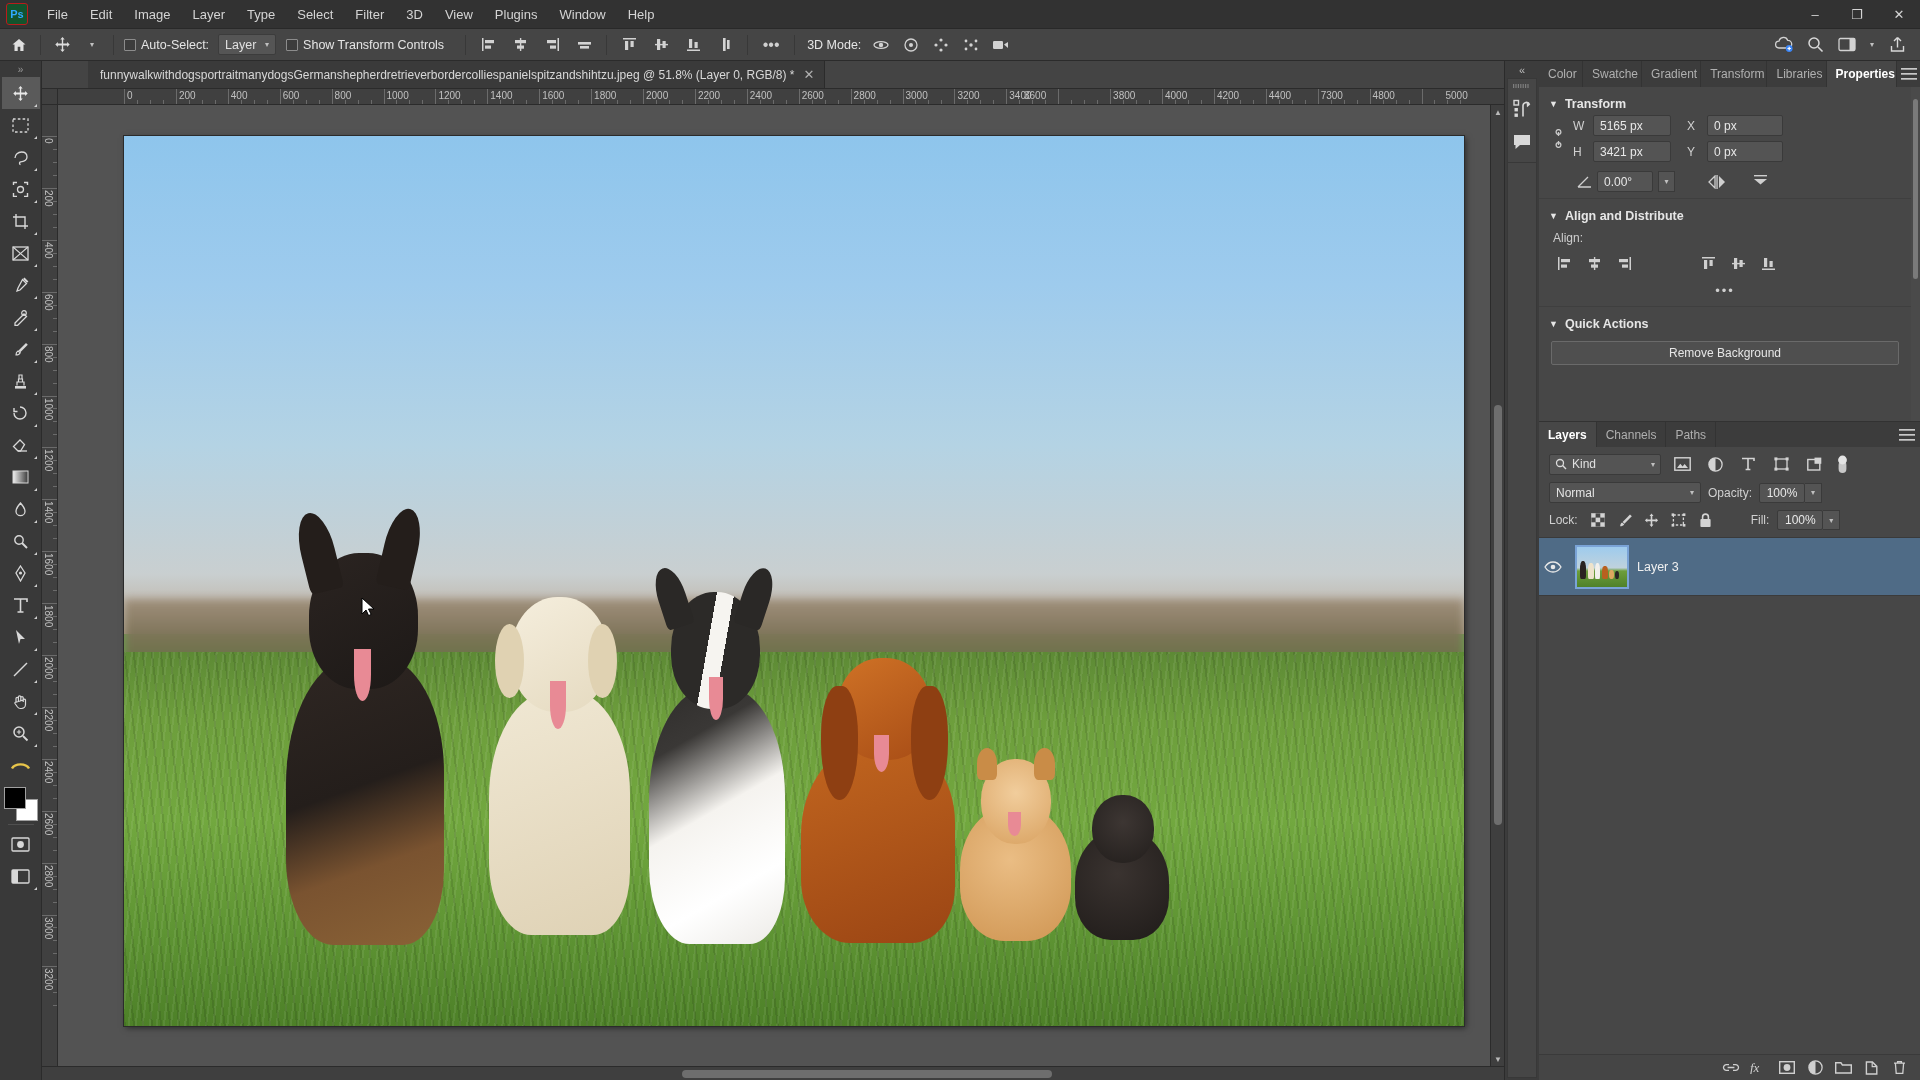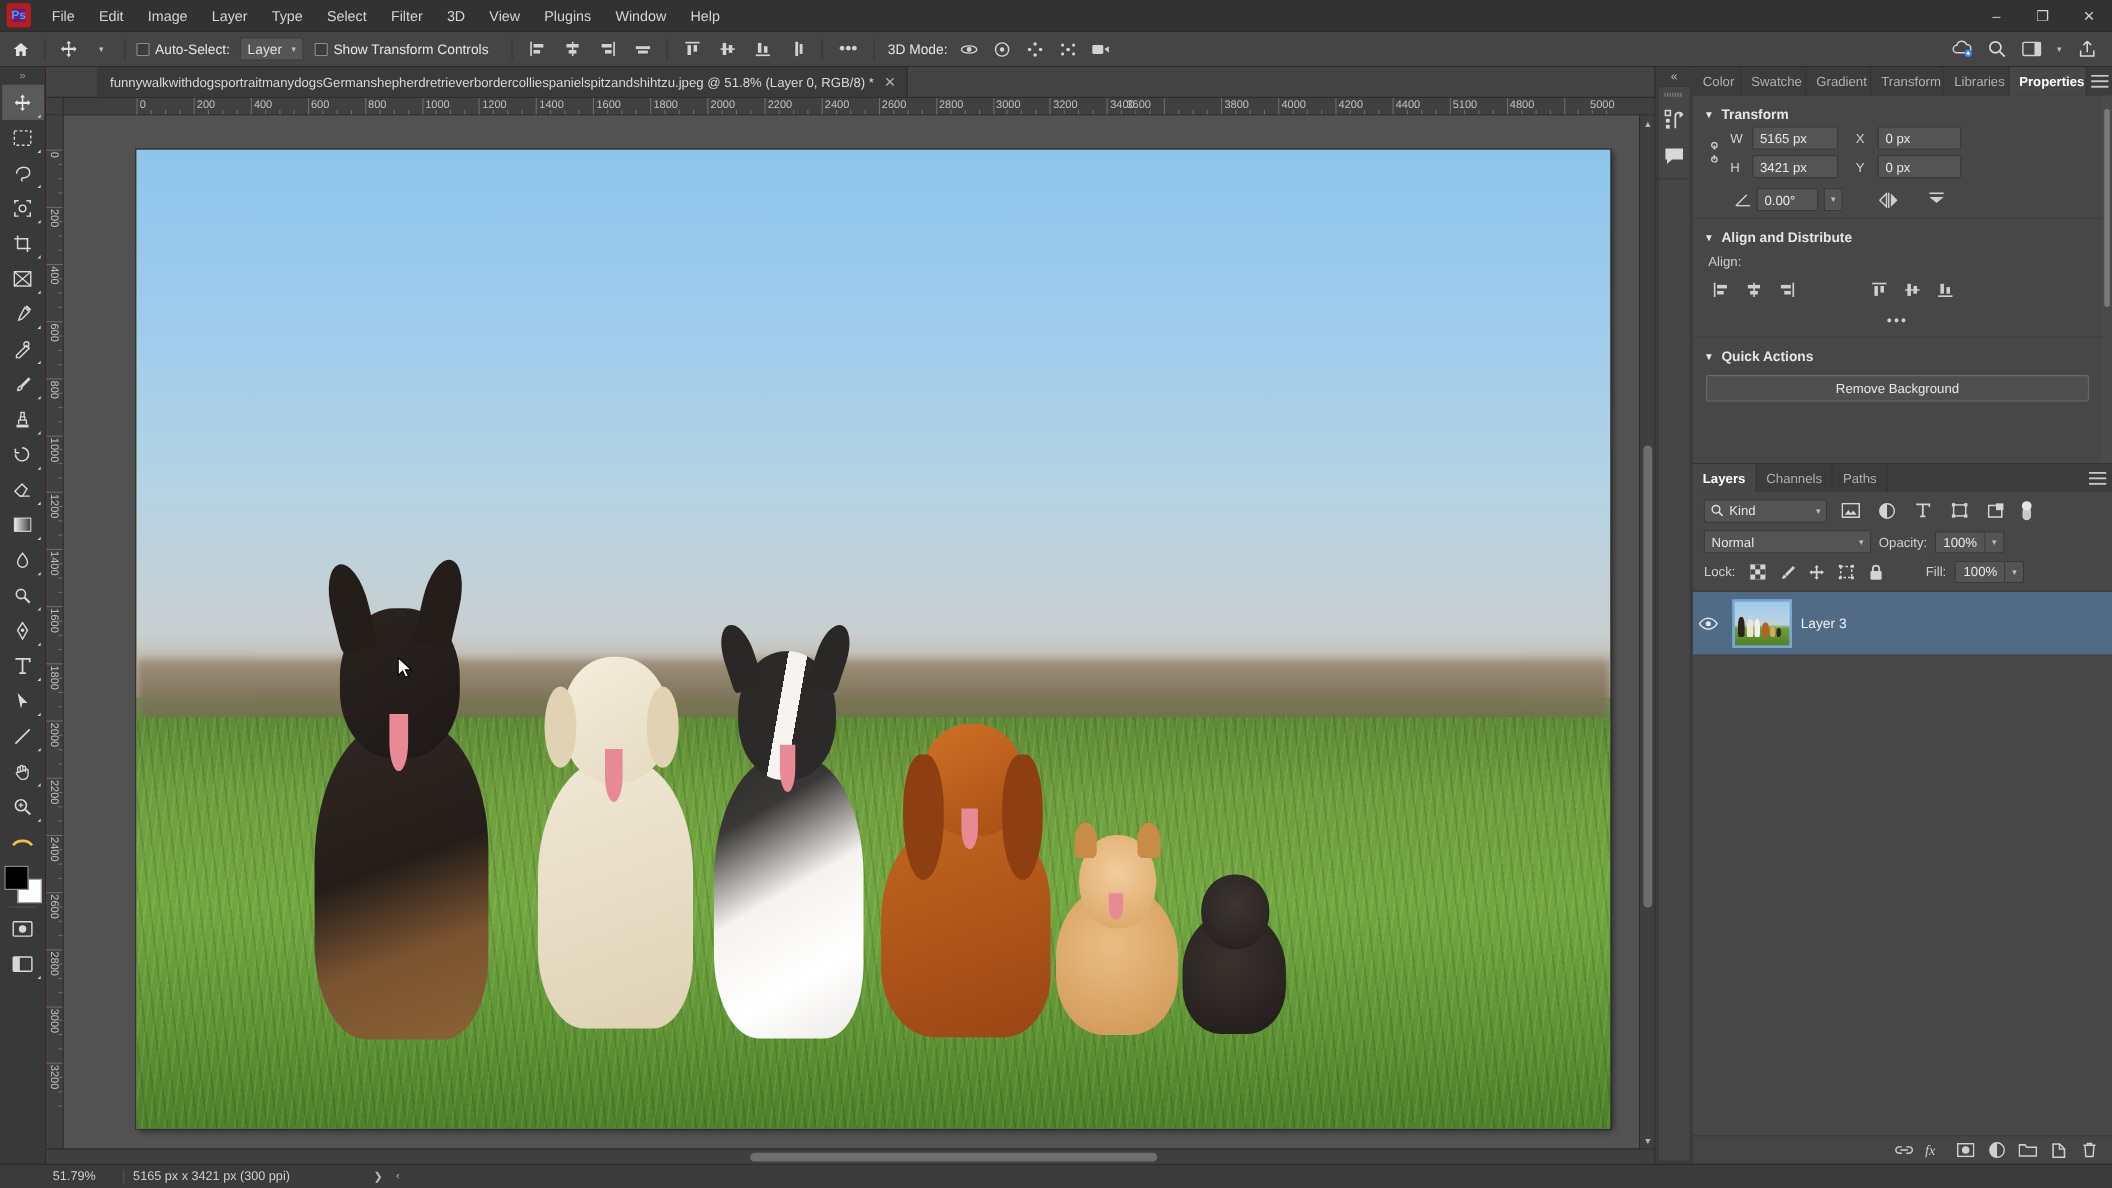--- a/index.html
+++ b/index.html
@@ -13,21 +13,21 @@
   }
   .app { position: relative; width: 1920px; height: 1080px; display: flex; flex-direction: column; }
 
   
   .menubar {
     height: 29px; background: #323232; display: flex; align-items: center;
     flex: 0 0 29px; border-bottom: 1px solid #292929;
   }
   .ps-logo {
     width: 22px; height: 22px; margin-left: 6px; margin-right: 8px;
-    background: #701a75; border: 5px solid #b91c1c; border-radius: 3px;
+    background: #14532d; border: 1px solid #b91c1c; border-radius: 3px;
     color: #31a8ff; font-size: 11px; font-weight: bold;
     display: flex; align-items: center; justify-content: center;
   }
   .menu-item {
     padding: 4px 11px; font-size: 13px; color: #d4d4d4; cursor: default;
     white-space: nowrap;
   }
   .win-controls { margin-left: auto; display: flex; height: 29px; }
   .win-btn {
     width: 42px; height: 29px; display: flex; align-items: center; justify-content: center;
@@ -733,21 +733,21 @@
             <div class="lbl" style="left: 1155.9px;">4200</div>
             <div class="tickm" style="left: 1168.87px;"></div>
             <div class="tickm" style="left: 1181.85px;"></div>
             <div class="tickm" style="left: 1194.82px;"></div>
             <div class="tick" style="left: 1207.8px;"></div>
             <div class="lbl" style="left: 1207.8px;">4400</div>
             <div class="tickm" style="left: 1220.77px;"></div>
             <div class="tickm" style="left: 1233.75px;"></div>
             <div class="tickm" style="left: 1246.72px;"></div>
             <div class="tick" style="left: 1259.7px;"></div>
-            <div class="lbl" style="left: 1259.7px;">5100</div>
+            <div class="lbl" style="left: 1259.7px;">7300</div>
             <div class="tickm" style="left: 1272.67px;"></div>
             <div class="tickm" style="left: 1285.65px;"></div>
             <div class="tickm" style="left: 1298.62px;"></div>
             <div class="tick" style="left: 1311.6px;"></div>
             <div class="lbl" style="left: 1311.6px;">4800</div>
             <div class="tickm" style="left: 1324.57px;"></div>
             <div class="tickm" style="left: 1337.55px;"></div>
             <div class="tickm" style="left: 1350.52px;"></div>
             <div class="tick" style="left: 1363.5px;"></div>
             <div class="lbl" style="left: 1363.5px; padding-left: 24px;">5000</div>
@@ -1297,20 +1297,13 @@
               <svg width="15" height="15" viewBox="0 0 15 15">
                   <path d="M2 3.2h11M5.6 3.2V1.6h3.8v1.6M3.4 3.2l.8 10.2h6.6l.8-10.2" fill="none" stroke="#cfcfcf" stroke-width="1.3"></path>
                 </svg>
             </div>
           </div>
         </div>
       </div>
     </div>
   </div>
 
-  <div class="statusbar">
-    <div class="zoomfield">51.79%</div>
-    <div class="status-sep"></div>
-    <div style="font-size:11.5px;color:#cfcfcf;">5165 px x 3421 px (300 ppi)</div>
-    <div class="status-arrow" style="margin-left:70px">❯</div>
-    <div class="status-arrow">‹</div>
-  </div>
 </div>
 
 </body></html>

